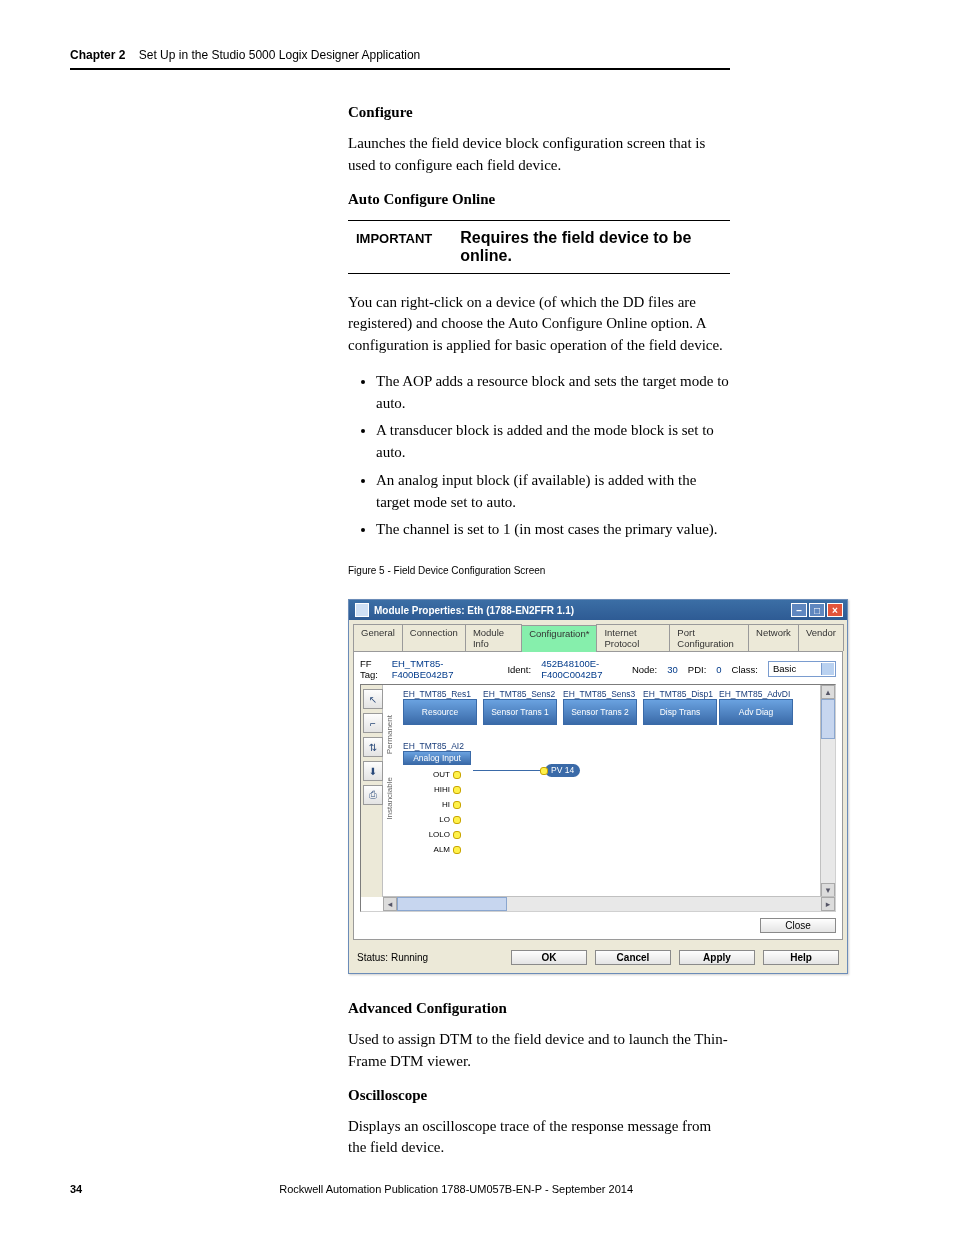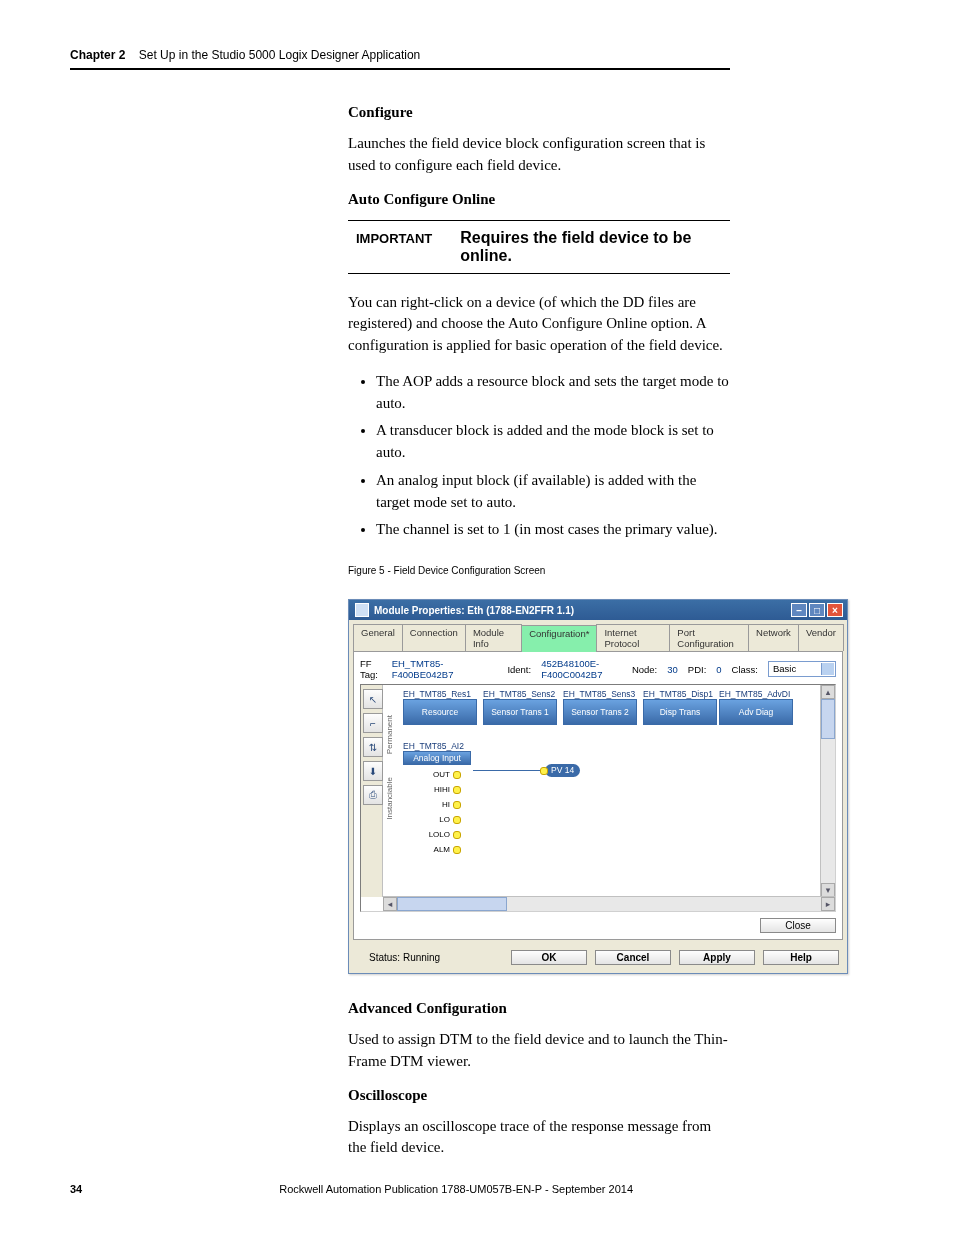--- a/index.html
+++ b/index.html
@@ -251,21 +251,21 @@
   .ss-vthumb{position:absolute;left:0;right:0;top:14px;height:40px;background:#c7d6ef;border:1px solid #8aa6cf;box-sizing:border-box;}
   .ss-closebtn-row{text-align:right;margin-top:6px;}
   .ss-btn{
     display:inline-block; min-width:54px;
     background:linear-gradient(#fefefe,#e4e4e4);
     border:1px solid #8a8a8a; padding:1px 10px;
     font-size:10px; text-align:center;
   }
   .ss-statusrow{
     display:flex; align-items:center; gap:4px;
-    padding:6px 8px 8px 20px; font-size:10px;
+    padding:6px 8px 8px 8px; font-size:10px;
     justify-content: space-between;
   }
   .ss-statusrow .left{color:#000;}
   .ss-statusrow .right{display:flex;gap:8px;font-weight:bold;}
 
   .footer {
     position: absolute;
     bottom: 40px;
     left: 70px;
     right: 70px;

